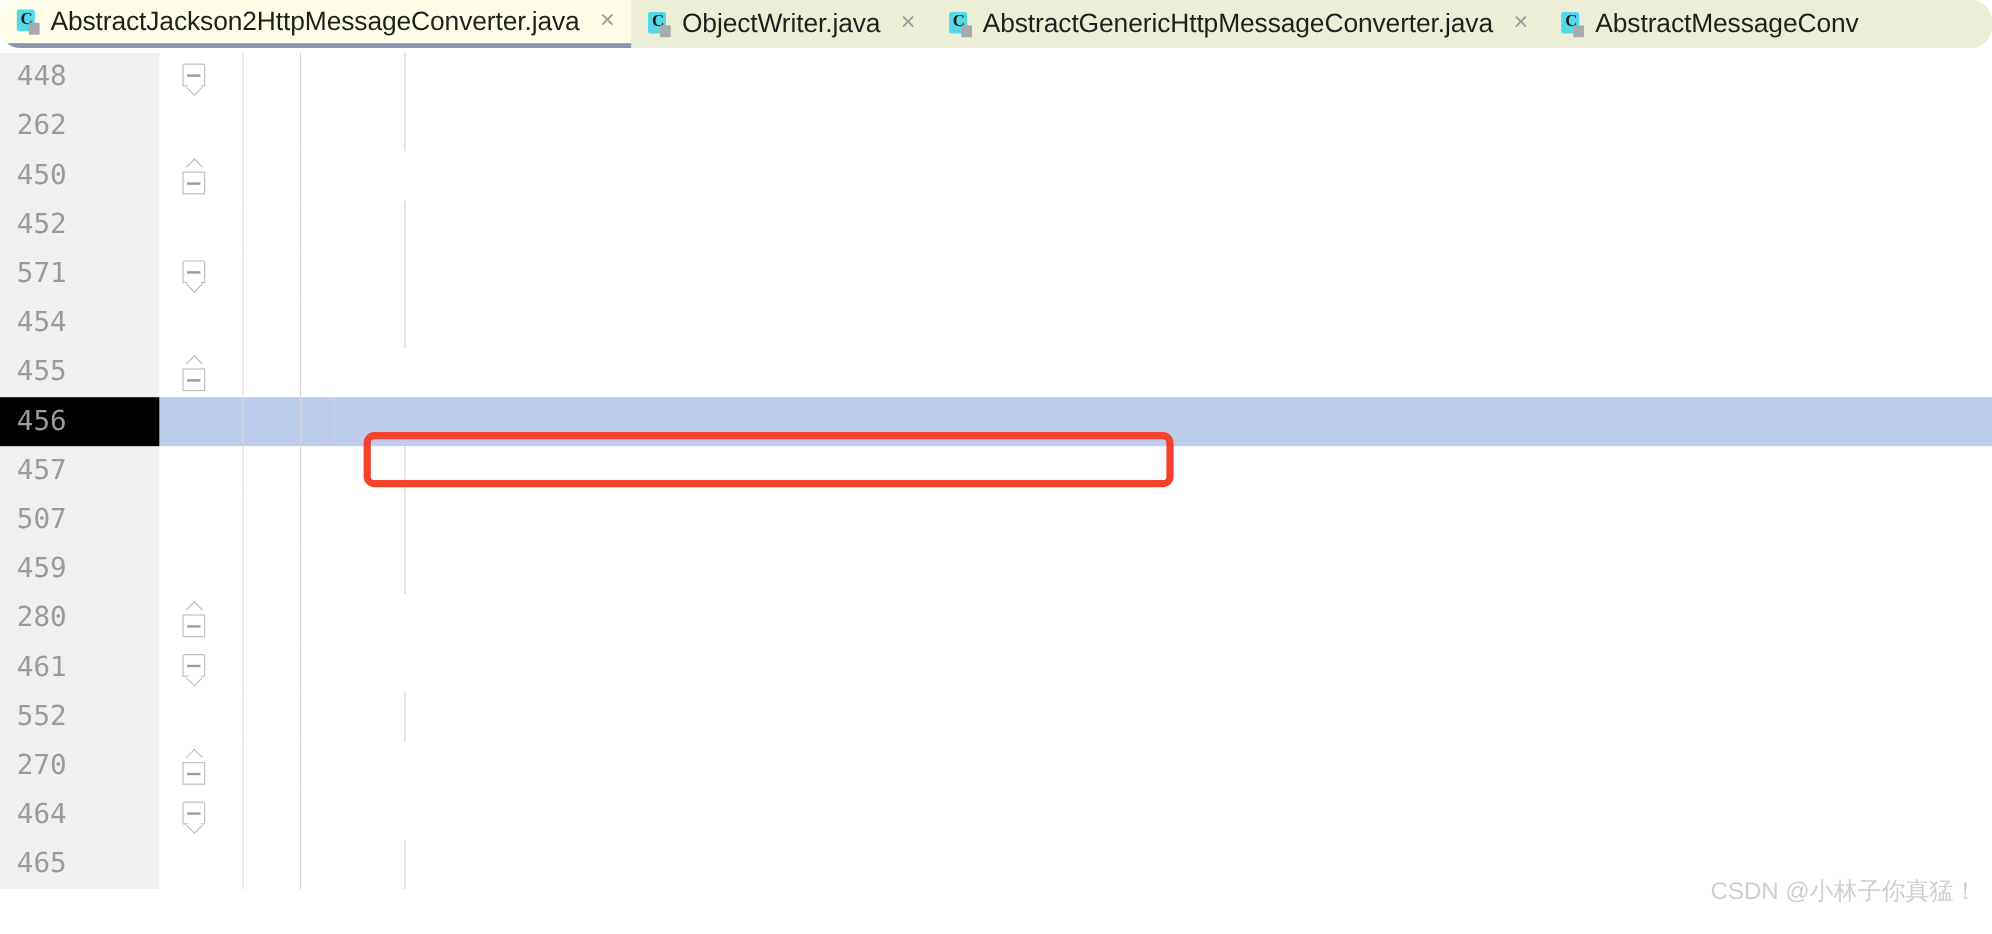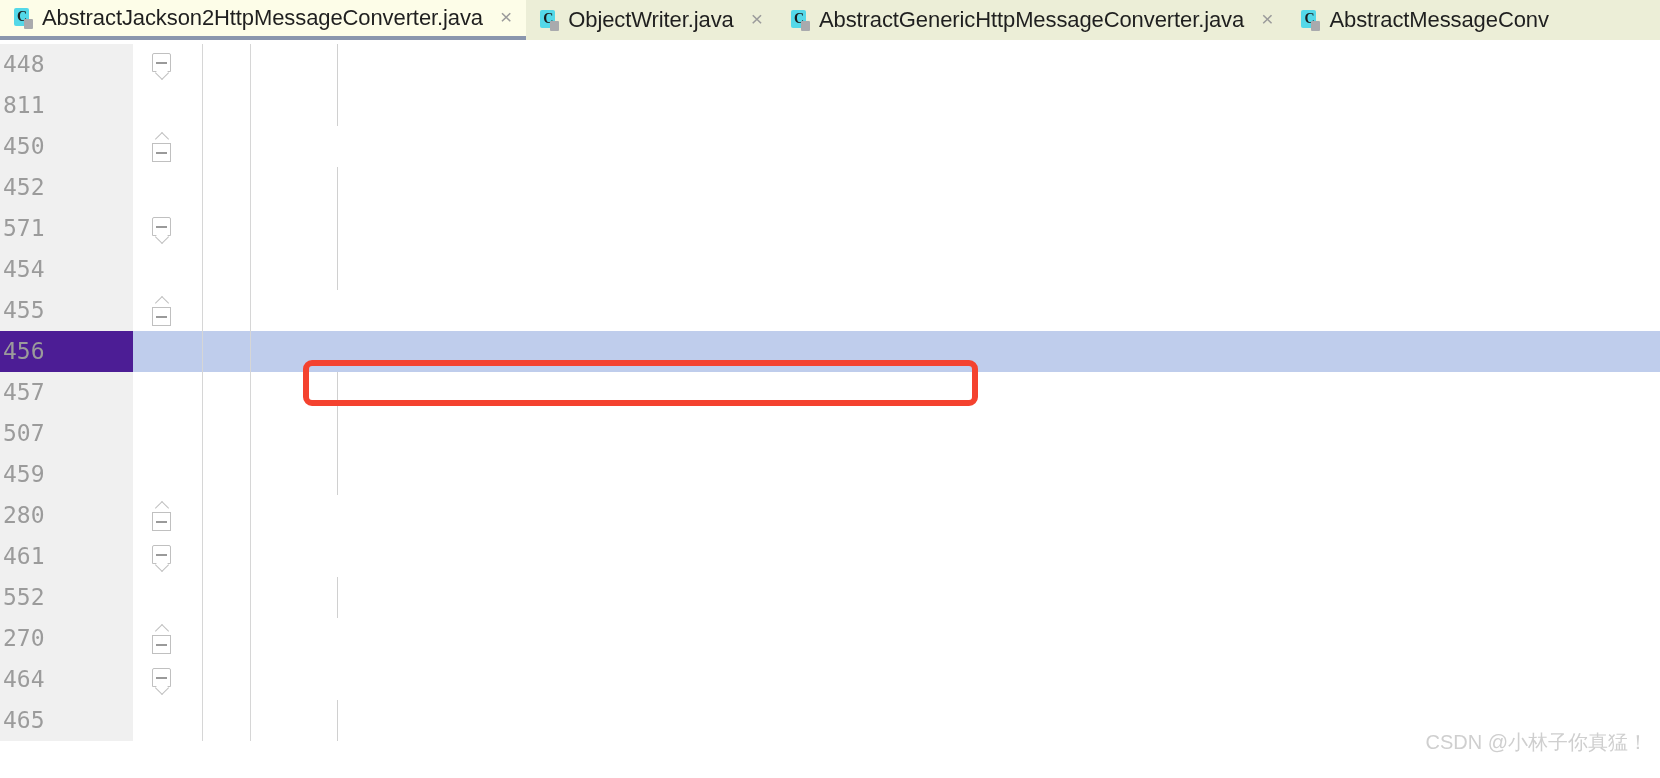--- a/index.html
+++ b/index.html
@@ -21,20 +21,21 @@
   
   .tabbar {
     position: absolute;
     top: 0; left: 0;
     width: 1660px;
     height: 40px;
     background: #eceed7;
     display: flex;
     align-items: flex-end;
     overflow: hidden;
+    border-radius: 17px;
   }
   .tab {
     display: flex;
     align-items: center;
     gap: 9px;
     padding: 0 12px 0 14px;
     height: 40px;
     box-sizing: border-box;
     white-space: nowrap;
     position: relative;
@@ -112,26 +113,26 @@
 
   
   .lineno {
     width: 133px;
     flex: 0 0 133px;
     background: #f0f0f0;
     color: #9b9b9b;
     font-family: "DejaVu Sans Mono", monospace;
     font-size: 23px;
     text-align: left;
-    padding-left: 3px;
+    padding-left: 14px;
     box-sizing: border-box;
     line-height: 41px;
     position: relative;
   }
-  .row.current .lineno { background: #4c1d95; }
+  .row.current .lineno { background: #000000; }
 
   .foldcol {
     width: 69px;
     flex: 0 0 69px;
     background: #ffffff;
     position: relative;
     border-right: 1px solid #d6d6d6;
   }
   .markcol {
     width: 47px;
@@ -281,21 +282,21 @@
         </div>
         <div class="markcol"></div>
         <div class="gapcol"></div>
         <div class="code">
           <span class="iguide" style="left:58px"></span>
           
         </div>
       </div>
 
       <div class="row">
-        <div class="lineno">811</div>
+        <div class="lineno">262</div>
         <div class="foldcol"></div>
         <div class="markcol"></div>
         <div class="gapcol"></div>
         <div class="code">
           <span class="iguide" style="left:58px"></span>
           
         </div>
       </div>
 
       <div class="row">

